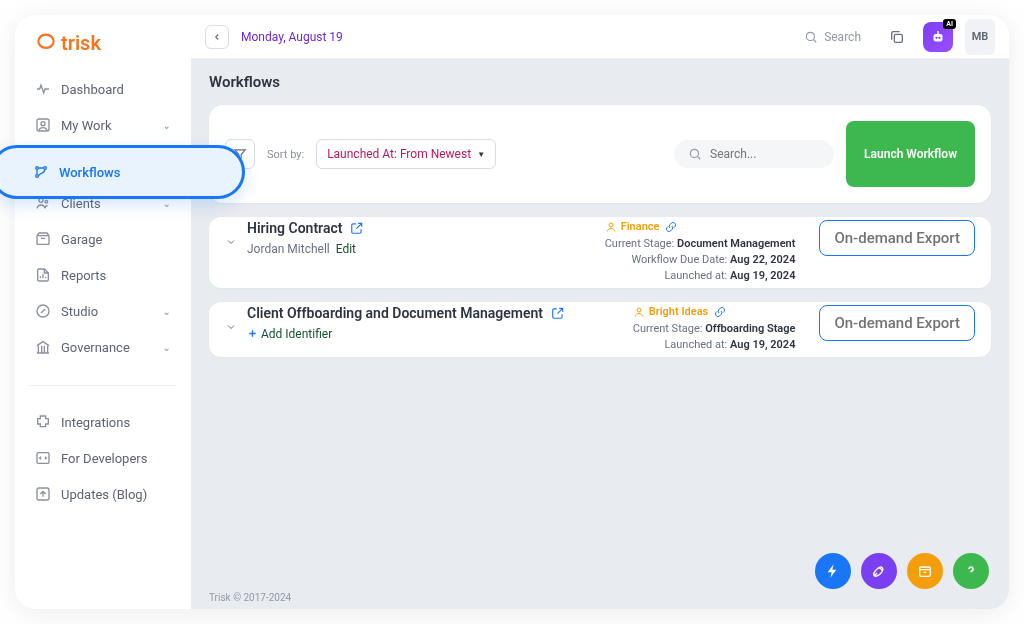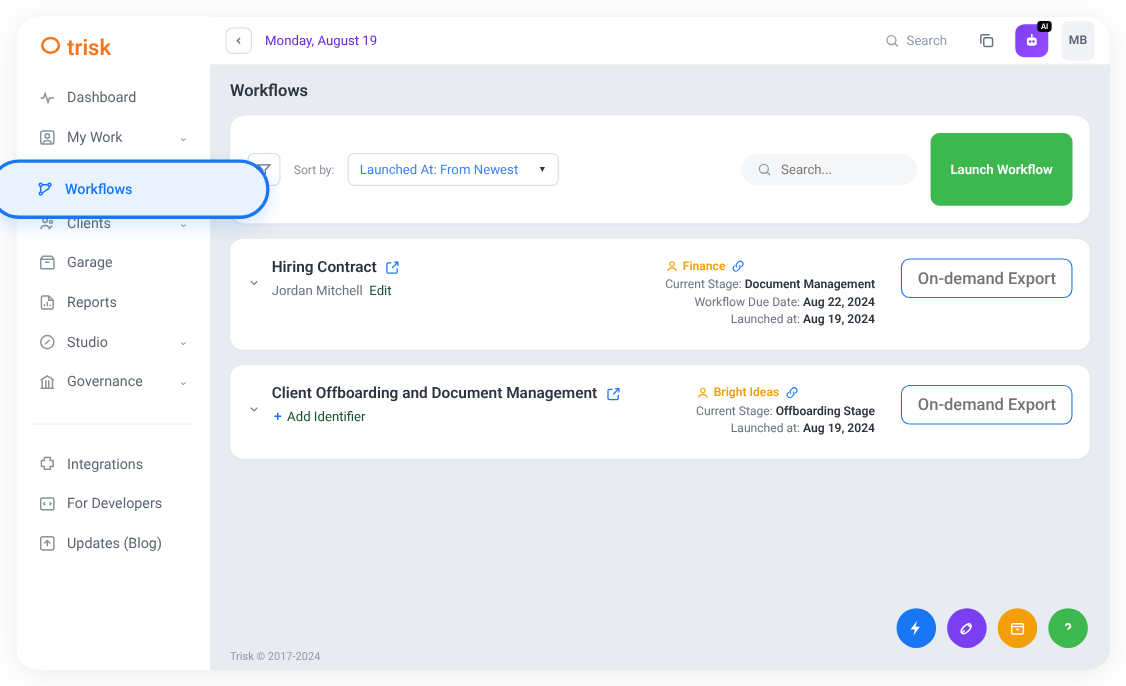--- a/index.html
+++ b/index.html
@@ -24,27 +24,27 @@
 .copy-btn { width: 28px; height: 28px; display: flex; align-items: center; justify-content: center; cursor: pointer; }
 .ai-badge { width: 30px; height: 30px; background: linear-gradient(135deg, #7b3ff2, #9c4dff); border-radius: 8px; display: flex; align-items: center; justify-content: center; position: relative; cursor: pointer; }
 .ai-badge::after { content: 'AI'; position: absolute; top: -3px; right: -3px; background: #000; color: #fff; font-size: 7px; padding: 1px 3px; border-radius: 3px; font-weight: 600; }
 .user-badge { width: 30px; height: 36px; background: #f0f2f5; border-radius: 6px; display: flex; align-items: center; justify-content: center; font-size: 11px; font-weight: 600; color: #5c6470; cursor: pointer; }
 .content { flex: 1; padding: 14px 18px; overflow: auto; }
 .page-title { font-size: 15px; font-weight: 600; color: #2d3440; margin-bottom: 14px; }
 .filter-card { background: #fff; border-radius: 14px; padding: 16px; margin-bottom: 14px; box-shadow: 0 1px 3px rgba(0,0,0,0.03); }
 .filter-row { display: flex; align-items: center; gap: 12px; }
 .filter-icon-btn { width: 30px; height: 30px; border: 1px solid #d8dce3; border-radius: 6px; display: flex; align-items: center; justify-content: center; cursor: pointer; }
 .sort-label { font-size: 11px; color: #8a919c; }
-.sort-select { border: 1px solid #d8dce3; border-radius: 6px; padding: 7px 36px 7px 10px; font-size: 12px; color: #3b82f6; cursor: pointer; position: relative; background: #fff; min-width: 180px; }
+.sort-select { border: 1px solid #d8dce3; border-radius: 6px; padding: 7px 24px 7px 10px; font-size: 12px; color: #be185d; cursor: pointer; position: relative; background: #fff; min-width: 180px; }
 .sort-select::after { content: '▼'; position: absolute; right: 10px; top: 50%; transform: translateY(-50%); font-size: 8px; color: #2d3440; }
 .filter-spacer { flex: 1; }
 .search-box { display: flex; align-items: center; background: #f5f6f8; border-radius: 18px; padding: 7px 14px; gap: 8px; width: 160px; }
 .search-box input { border: none; background: none; font-size: 12px; outline: none; width: 100%; color: #6a7180; }
 .launch-btn { background: #3db84e; color: #fff; border: none; border-radius: 8px; padding: 26px 18px; font-size: 12px; font-weight: 600; cursor: pointer; }
-.wf-card { background: #fff; border-radius: 12px; padding: 18px 16px; margin-bottom: 14px; box-shadow: 0 1px 3px rgba(0,0,0,0.03); display: flex; align-items: flex-start; gap: 10px; }
+.wf-card { background: #fff; border-radius: 12px; padding: 3px 16px; margin-bottom: 14px; box-shadow: 0 1px 3px rgba(0,0,0,0.03); display: flex; align-items: flex-start; gap: 10px; }
 .wf-expand { margin-top: 16px; cursor: pointer; }
 .wf-left { flex: 1; }
 .wf-title-row { display: flex; align-items: center; gap: 8px; margin-bottom: 6px; }
 .wf-title { font-size: 14px; font-weight: 600; color: #2d3440; }
 .ext-link { width: 14px; height: 14px; display: inline-flex; cursor: pointer; }
 .wf-sub { font-size: 12px; color: #6a7180; }
 .wf-sub-link { color: #14532d; cursor: pointer; }
 .wf-right { text-align: right; }
 .wf-tag-row { display: flex; align-items: center; justify-content: flex-start; gap: 6px; margin-bottom: 4px; }
 .wf-tag { font-size: 11px; font-weight: 600; color: #f59e0b; cursor: pointer; display: flex; align-items: center; gap: 4px; }

